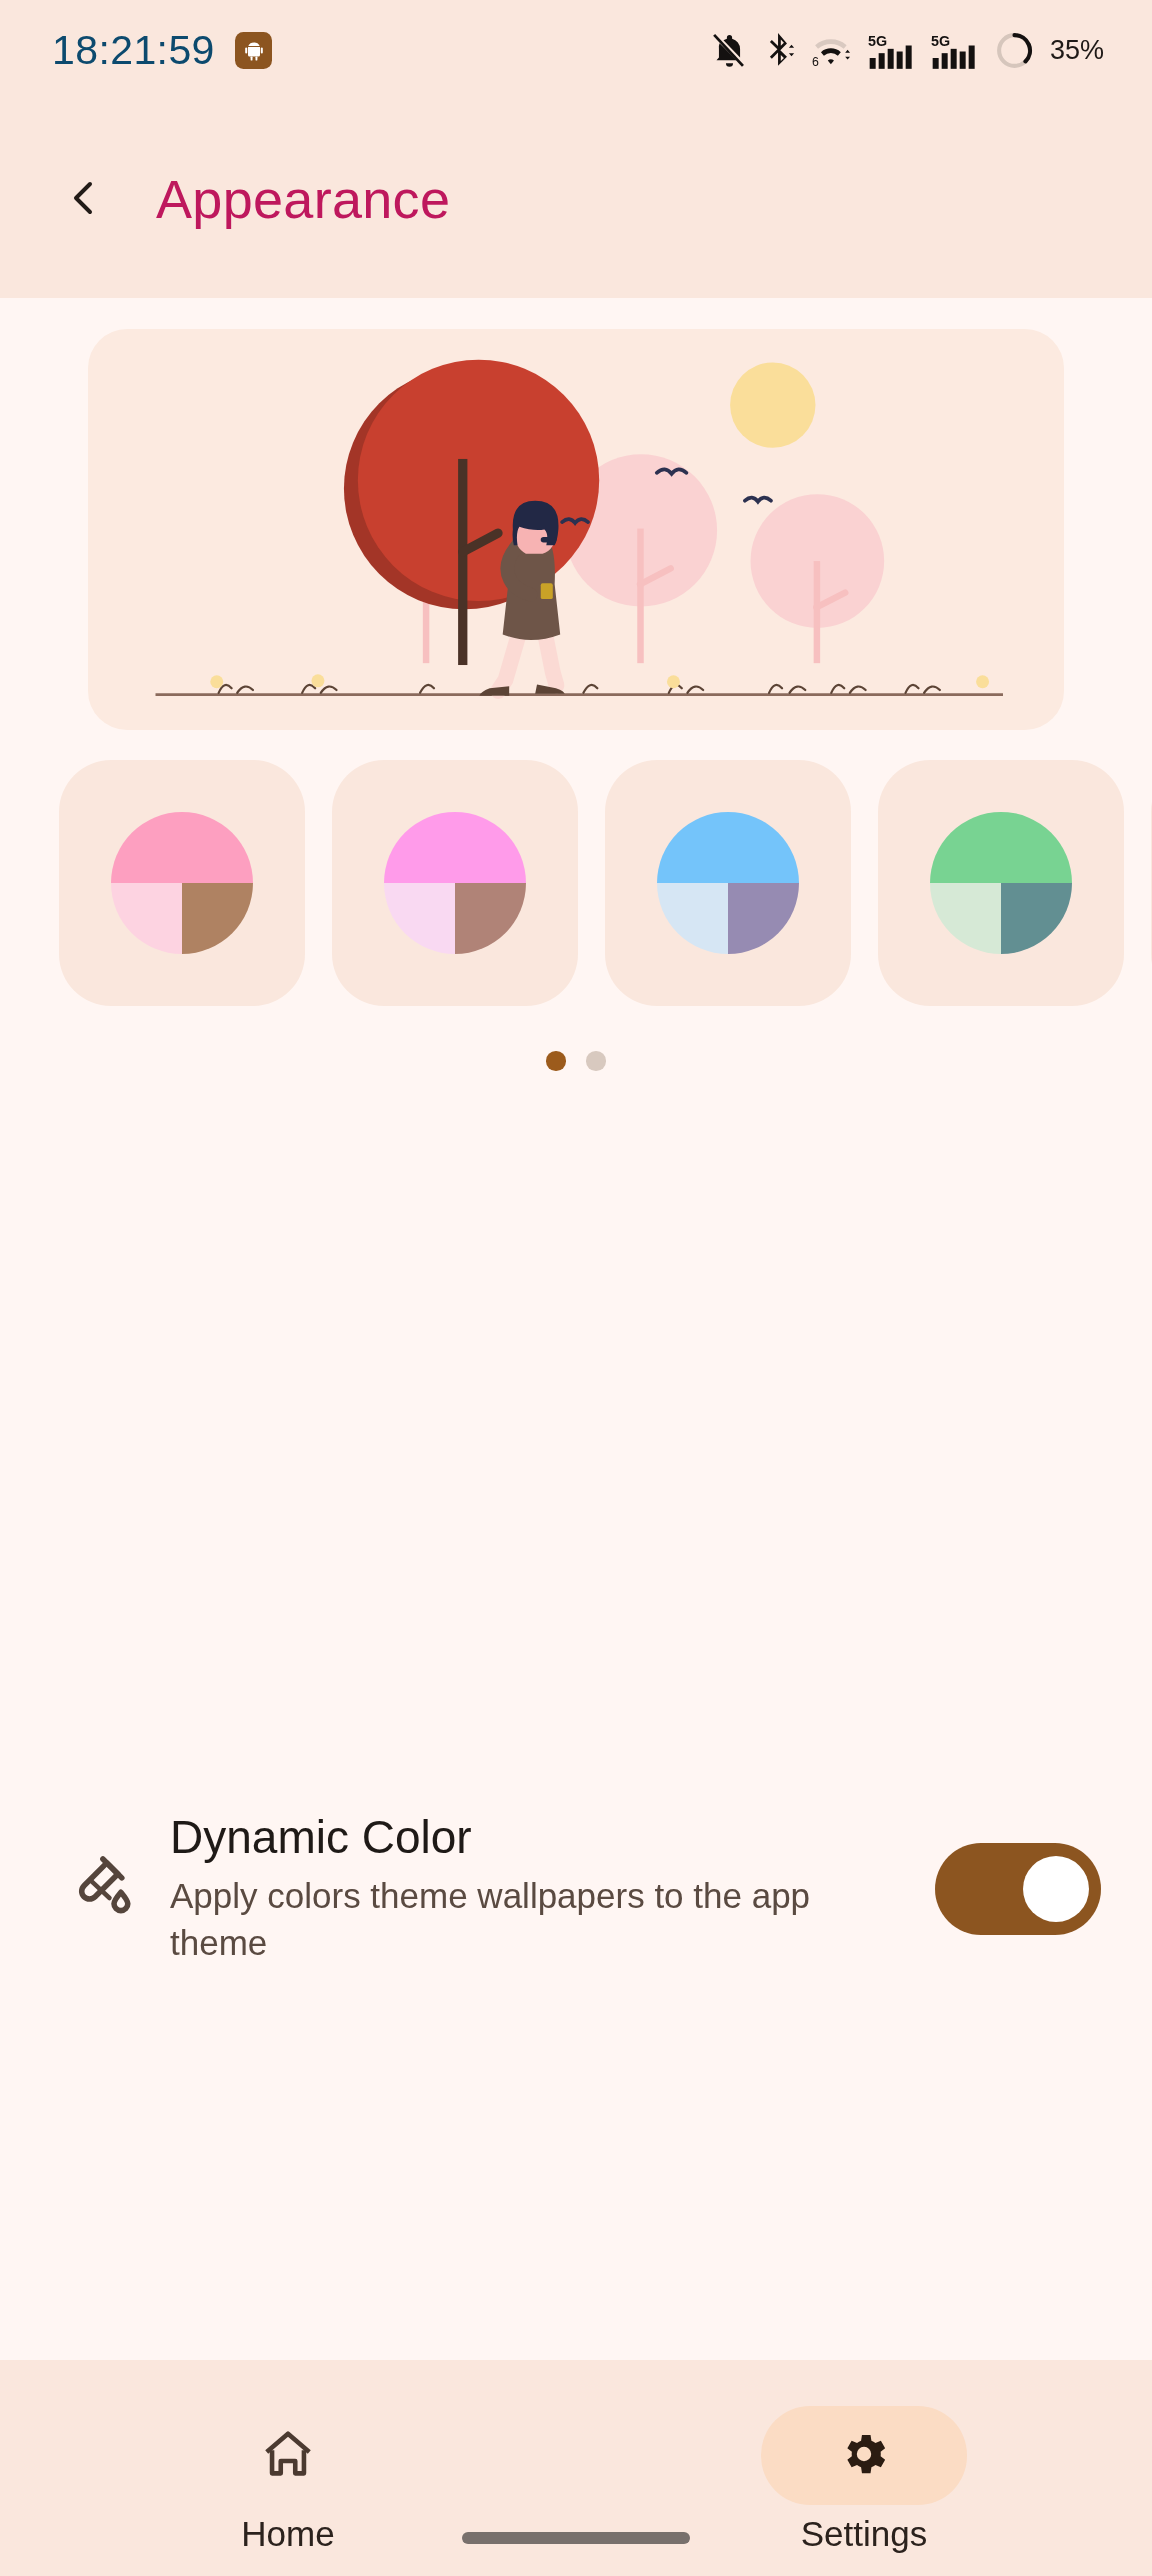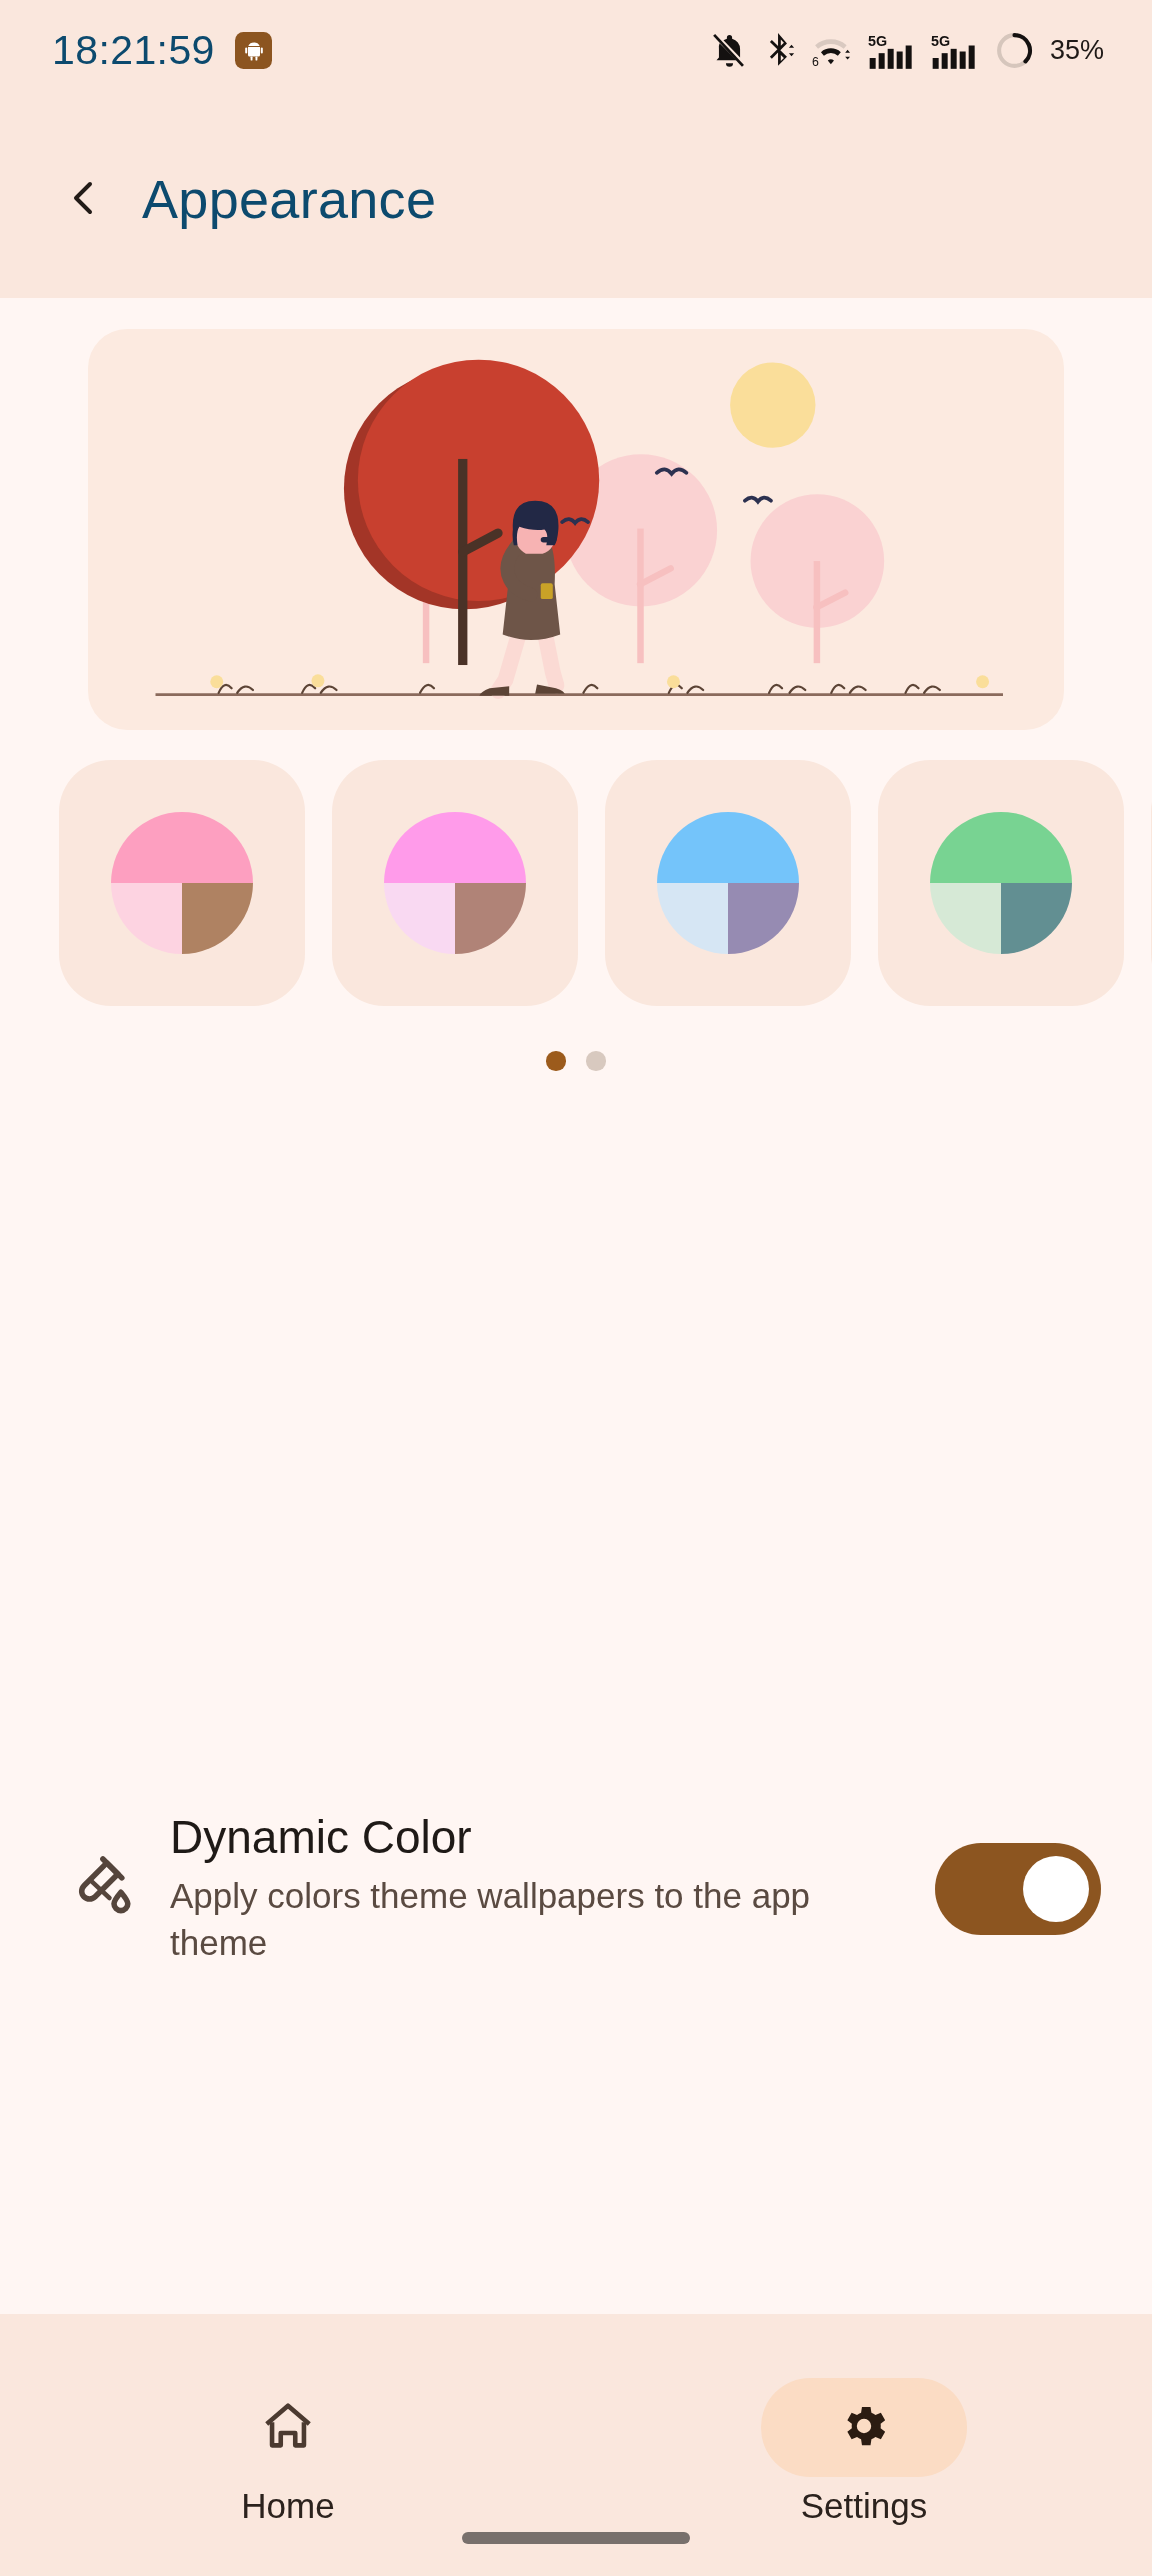--- a/index.html
+++ b/index.html
@@ -41,21 +41,21 @@
   
   .app-bar {
     height: 198px;
     background: #FAE7DD;
     display: flex; align-items: center;
     padding-left: 54px;
     flex: 0 0 auto;
   }
   .back-btn { width: 59px; height: 59px; display: flex; align-items: center; justify-content: center; }
   .page-title {
-    font-size: 54px; color: #0c4a6e; margin-left: 29px; font-weight: 400;
+    font-size: 54px; color: #be185d; margin-left: 43px; font-weight: 400;
     letter-spacing: 0.3px;
   }
 
   
   .content { flex: 1 1 auto; position: relative; background: #FFF6F3; }
 
   .hero-card {
     position: absolute; left: 88px; top: 31px;
     width: 976px; height: 401px;
     background: #FCEAE0; border-radius: 39px;
@@ -118,22 +118,22 @@
     position: absolute; right: 12px; top: 50%; transform: translateY(-50%);
     width: 66px; height: 66px; border-radius: 50%; background: #FFFFFF;
   }
   .thumb-off {
     position: absolute; left: 16px; top: 50%; transform: translateY(-50%);
     width: 53px; height: 53px; border-radius: 50%; background: #7D6C61;
   }
 
   
   .bottom-nav {
-    flex: 0 0 auto; height: 262px; background: #FAE7DD;
-    display: flex; align-items: flex-start; padding-top: 64px;
+    flex: 0 0 auto; height: 216px; background: #FAE7DD;
+    display: flex; align-items: flex-start; padding-top: 46px;
   }
   .nav-item {
     flex: 1 1 0; display: flex; flex-direction: column;
     align-items: center; gap: 9.3px;
   }
   .nav-pill {
     width: 206px; height: 99px; border-radius: 49px;
     display: flex; align-items: center; justify-content: center;
   }
   .nav-pill.active { background: #FBDCC4; }

